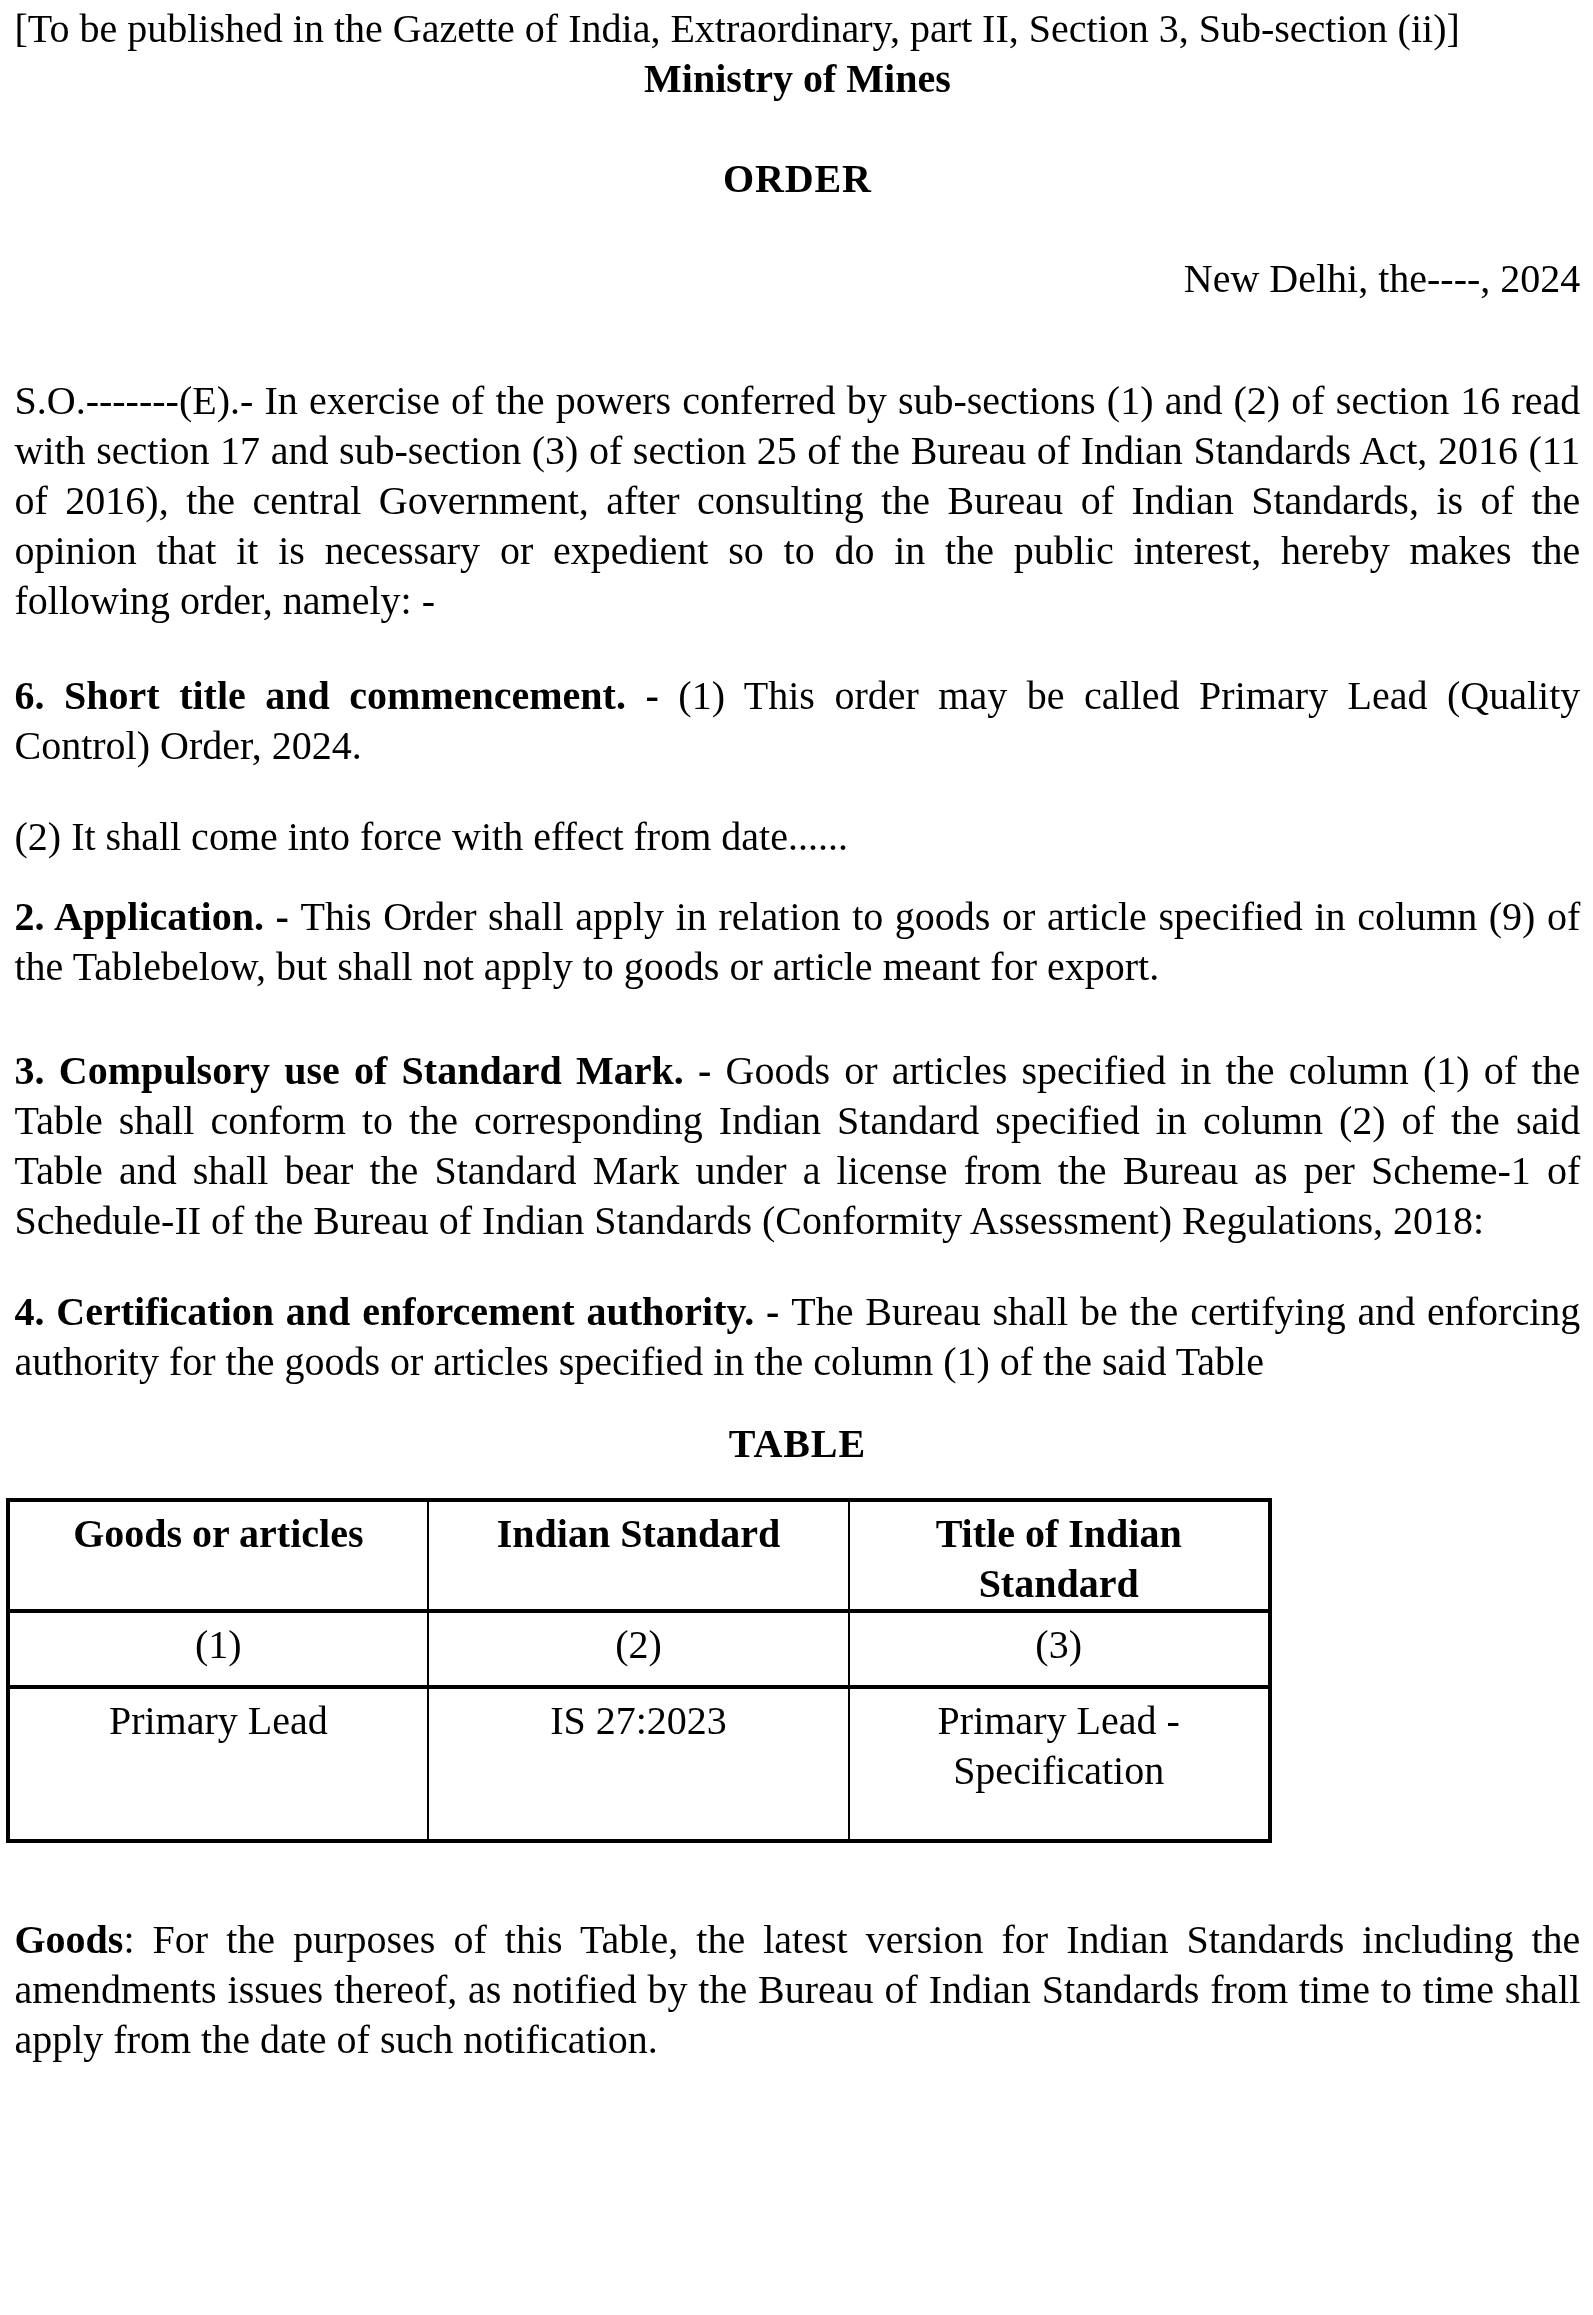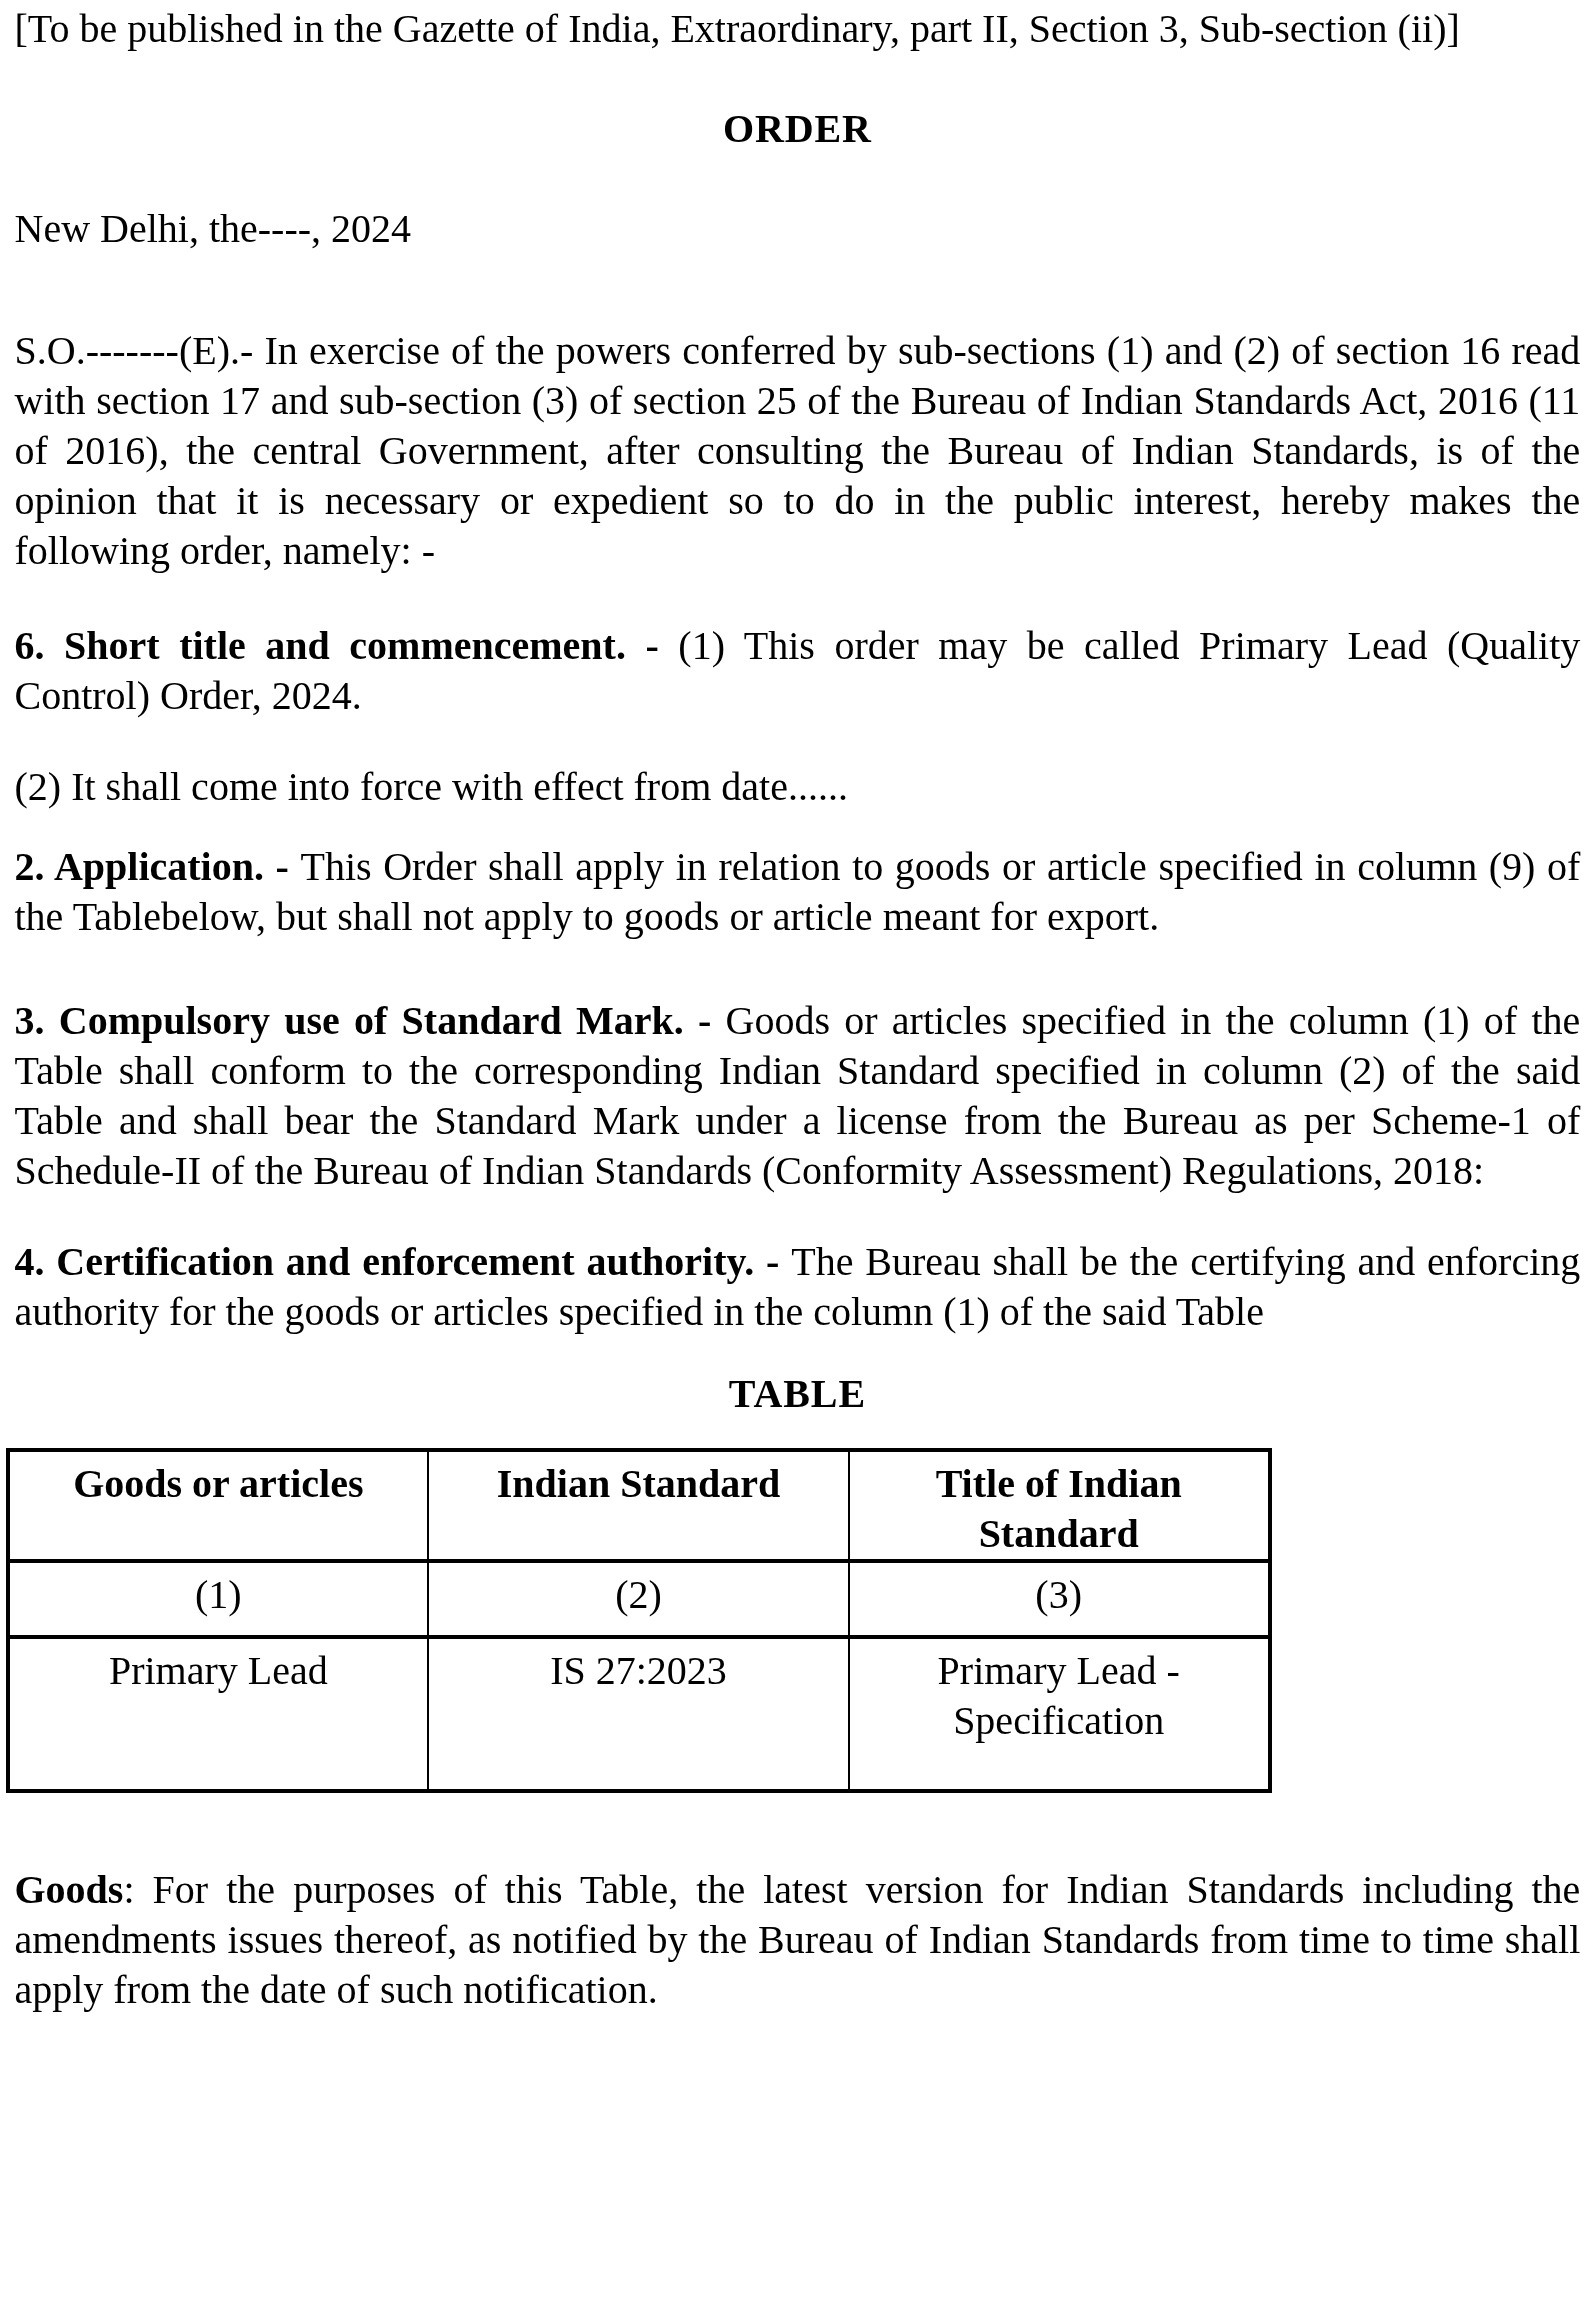--- a/index.html
+++ b/index.html
@@ -10,21 +10,21 @@
     padding: 3.6px 12.7px 0 14.5px;
     font-family: "Liberation Serif", serif;
     font-size: 40px;
     line-height: 50px;
     color: #000000;
     overflow: hidden;
   }
   p { margin: 0; padding: 0; }
   .b { font-weight: bold; }
   .c { text-align: center; }
-  .r { text-align: left; }
+  .r { text-align: right; }
   .j { text-align: justify; }
   .order    { margin-top: 50px; letter-spacing: 0.9px; }
   .dateline { margin-top: 50px; }
   .so       { margin-top: 72px; }
   .sec1     { margin-top: 45px; }
   .sec1b    { margin-top: 41px; }
   .sec2     { margin-top: 30px; }
   .sec3     { margin-top: 54px; }
   .sec4     { margin-top: 41px; }
   .tabletitle { margin-top: 32px; letter-spacing: 0.9px; }
@@ -49,20 +49,21 @@
   .sig  { margin-top: 98px; }
 </style>
 </head>
 <body>
 
 <div>
 
   <p>[To be published in the Gazette of India, Extraordinary, part II, Section 3, Sub-section (ii)]</p>
 
 
+  <p class="c b">Ministry of Mines</p>
 
   <p class="c b order">ORDER</p>
 
   <p class="r dateline">New Delhi, the----, 2024</p>
 
   <p class="j so">S.O.-------(E).- In exercise of the powers conferred by sub-sections (1) and (2) of section 16 read with section 17 and sub-section (3) of section 25 of the Bureau of Indian Standards Act, 2016 (11 of 2016), the central Government, after consulting the Bureau of Indian Standards, is of the opinion that it is necessary or expedient so to do in the public interest, hereby makes the following order, namely: -</p>
 
   <p class="j sec1"><span class="b">6. Short title and commencement. - </span><span>(1) This order may be called Primary Lead (Quality Control) Order, 2024.</span></p>
 
   <p class="j sec1b">(2) It shall come into force with effect from date......</p>

